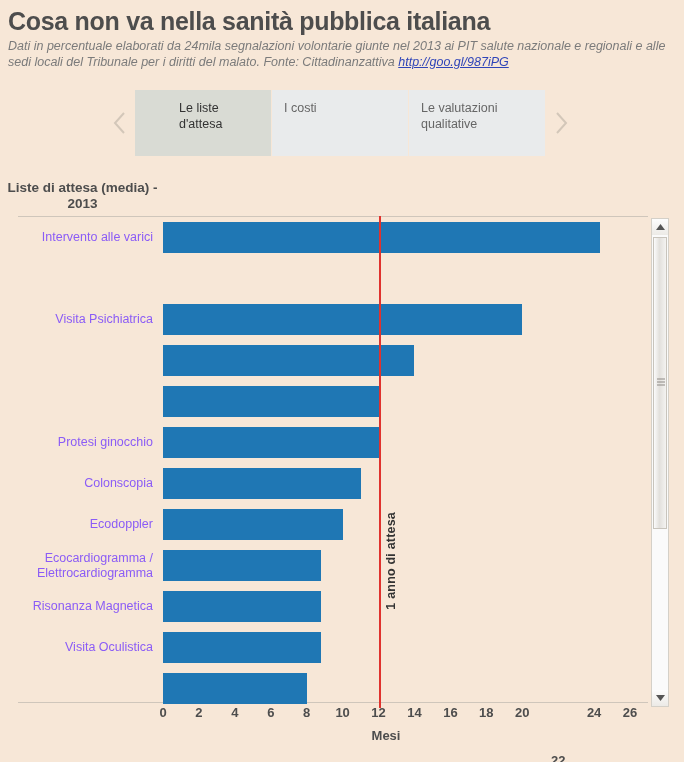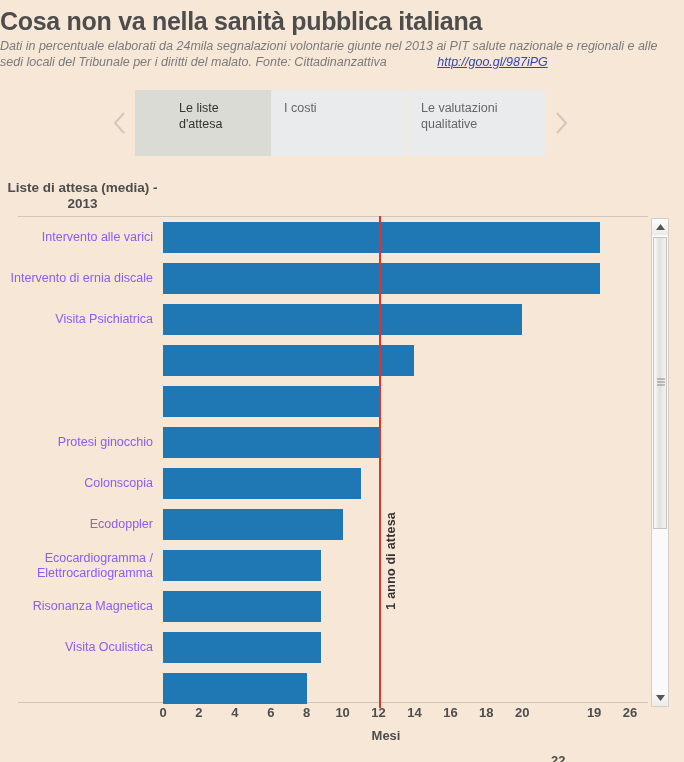--- a/index.html
+++ b/index.html
@@ -11,21 +11,21 @@
     height: 762px;
     background: #f7e7d7;
     font-family: "Liberation Sans", sans-serif;
     overflow: hidden;
     position: relative;
     color: #4a4a4a;
   }
 
   
   #header {
-    padding: 6px 8px 0 0;
+    padding: 6px 8px 0 8px;
   }
   #page-title {
     font-size: 25px;
     font-weight: bold;
     color: #4d4d4d;
     letter-spacing: -0.3px;
     line-height: 30px;
     margin: 0 0 2px 0;
     white-space: nowrap;
   }
@@ -34,21 +34,20 @@
     font-style: italic;
     color: #7b7b7b;
     line-height: 16px;
     margin: 0;
   }
   #subtitle .src-link {
     color: #2f44b8;
     text-decoration: underline;
     font-style: italic;
     cursor: pointer;
-    margin-left: 47px;
   }
 
   
   #tabstrip {
     position: absolute;
     left: 0;
     top: 88px;
     width: 684px;
     height: 70px;
     display: flex;
@@ -278,24 +277,20 @@
   </div>
 </div>
 
 <div id="chart-area">
   <div id="chart-title">Liste di attesa (media) - 2013</div>
   <div id="plot-frame"></div>
   <div id="plot">
       <div class="row" style="top: 1px; width: 485px;">
         <div class="ylabel">Intervento alle varici</div>
         <div class="bar" title="Intervento alle varici: 24.3" style="width: 436.5px; background: rgb(31, 119, 180);"></div>
-      </div>
-      <div class="row" style="top: 42px; width: 485px;">
-        <div class="ylabel">Intervento di ernia discale</div>
-        <div class="bar" title="Intervento di ernia discale: 24.3" style="width: 436.5px; background: rgb(31, 119, 180);"></div>
       </div>
       <div class="row" style="top: 83px; width: 485px;">
         <div class="ylabel">Visita Psichiatrica</div>
         <div class="bar" title="Visita Psichiatrica: 20" style="width: 359.259px; background: rgb(31, 119, 180);"></div>
       </div>
       <div class="row" style="top: 124px; width: 485px;">
         <div class="bar" title="Mammografia: 14" style="width: 251.481px; background: rgb(31, 119, 180);"></div>
       </div>
       <div class="row" style="top: 165px; width: 485px;">
         <div class="bar" title="MOC e TAC: 12" style="width: 215.556px; background: rgb(31, 119, 180);"></div>
@@ -336,21 +331,21 @@
       <span class="xtick" style="left: 71.8519px;">4</span>
       <span class="xtick" style="left: 107.778px;">6</span>
       <span class="xtick" style="left: 143.704px;">8</span>
       <span class="xtick" style="left: 179.63px;">10</span>
       <span class="xtick" style="left: 215.556px;">12</span>
       <span class="xtick" style="left: 251.481px;">14</span>
       <span class="xtick" style="left: 287.407px;">16</span>
       <span class="xtick" style="left: 323.333px;">18</span>
       <span class="xtick" style="left: 359.259px;">20</span>
       <span class="xtick" style="left: 395.185px; margin-top: 48px;">22</span>
-      <span class="xtick" style="left: 431.111px;">19</span>
+      <span class="xtick" style="left: 431.111px;">24</span>
       <span class="xtick" style="left: 467.037px;">26</span>
     </div>
   <div id="xaxis-label">Mesi</div>
 </div>
 
 <div id="scrollbar">
   <div class="sb-arrow" id="sb-arrow-up">
     <svg width="9" height="6" viewBox="0 0 9 6" aria-hidden="true">
         <polygon points="4.5,0 9,6 0,6" fill="#555"></polygon>
       </svg>

